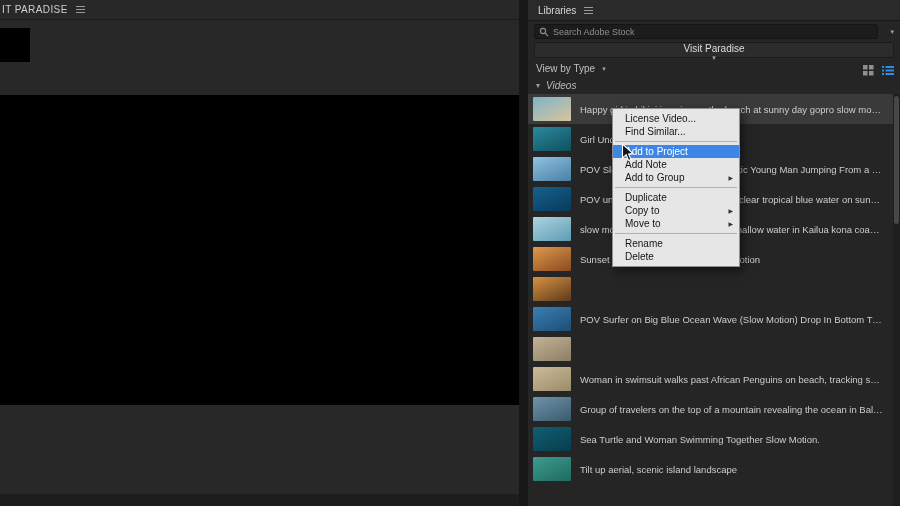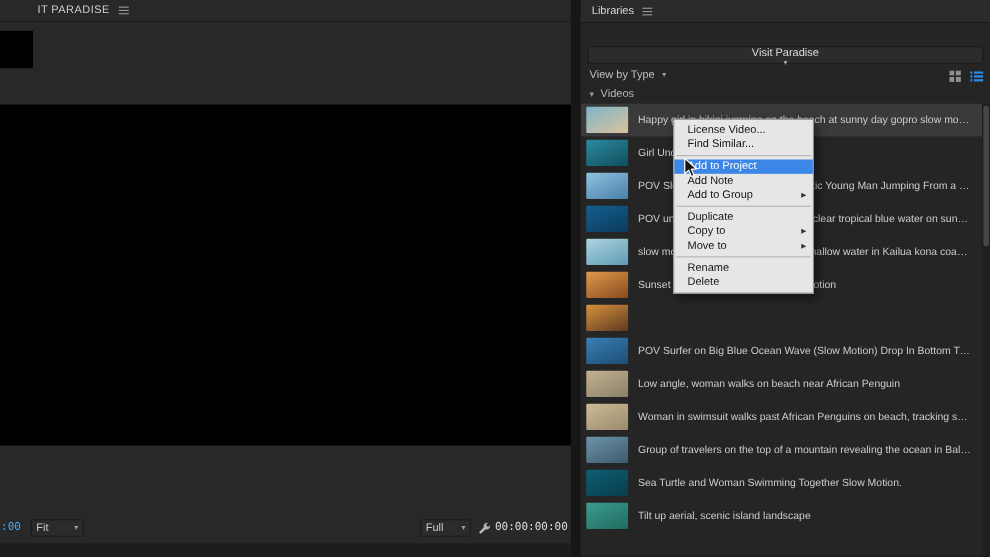--- a/index.html
+++ b/index.html
@@ -4,21 +4,21 @@
 <style>
   * { margin:0; padding:0; box-sizing:border-box; }
   html,body { width:900px; height:506px; overflow:hidden; background:#161616;
               font-family:"Liberation Sans", sans-serif; }
   .app { position:relative; width:900px; height:506px; background:#232323; overflow:hidden; }
 
   
   .left-panel { position:absolute; left:0; top:0; width:519px; height:506px; background:#282828; }
   .left-tabbar { position:absolute; left:0; top:0; width:519px; height:20px; background:#282828;
                  border-bottom:1px solid #1b1b1b; display:flex; align-items:center; }
-  .left-tab-label { font-size:10px; color:#cfcfcf; letter-spacing:.4px; padding-left:2px; white-space:nowrap;margin-left:32px; }
+  .left-tab-label { font-size:10px; color:#cfcfcf; letter-spacing:.4px; padding-left:2px; white-space:nowrap; }
   .hamburger { display:inline-block; width:9px; margin-left:8px; }
   .hamburger i { display:block; height:1px; background:#9a9a9a; margin:2px 0; }
   .black-fragment { position:absolute; left:0; top:28px; width:30px; height:34px; background:#000; }
   .monitor { position:absolute; left:0; top:95px; width:519px; height:310px; background:#000; }
   .controls { position:absolute; left:0; top:468px; width:519px; height:26px; }
   .tc-current { position:absolute; left:1px; top:6px; font-family:"DejaVu Sans Mono", monospace;
                 font-size:10px; color:#49a8f0; }
   .dropdown-sm { position:absolute; height:16px; background:#2b2b2b; border:1px solid #1b1b1b;
                  border-radius:2px; display:flex; align-items:center; padding:0 4px; gap:4px; }
   .dropdown-sm .dd-label { font-size:10px; color:#cccccc; }
@@ -49,21 +49,21 @@
                 border:1px solid #1b1b1b; border-radius:2px; display:flex; align-items:center;
                 justify-content:space-between; padding:0 6px;flex-direction:column; }
   .library-dd .dd-label { font-size:10px; color:#dddddd; }
   .view-row { position:absolute; left:0; top:60px; width:372px; height:17px; display:flex; align-items:center; }
   .view-by { display:flex; align-items:center; gap:7px; padding-left:8px; }
   .view-by .dd-label { font-size:10px; color:#c0c0c0; }
   .view-icons { position:absolute; right:6px; top:2px; display:flex; gap:8px; }
   .section-row { position:absolute; left:0; top:78px; width:372px; height:15px; display:flex;
                  align-items:center; gap:6px; padding-left:8px; }
   .disclosure { font-size:8px; color:#9a9a9a; line-height:1; }
-  .section-label { font-size:10px; color:#b8b8b8; }
+  .section-label { font-size:10px; color:#b8b8b8;font-style:italic; }
 
   .video-list { position:absolute; left:0; top:94px; width:365px; height:412px; overflow:hidden; }
   .video-row { display:flex; align-items:center; height:30px; padding-left:5px; }
   .video-row.selected { background:#3a3a3a; }
   .thumb { width:38px; height:24px; border-radius:1px; flex:none; }
   .vtitle { flex:1; margin-left:9px; padding-right:10px; font-size:9.5px; color:#cdcdcd;
             white-space:nowrap; overflow:hidden; text-overflow:ellipsis; }
 
   .scrollbar { position:absolute; right:0; top:94px; width:7px; height:412px; background:#1f1f1f; }
   .scroll-thumb { position:absolute; left:1px; top:2px; width:5px; height:128px; background:#474747; border-radius:3px; }
@@ -91,57 +91,48 @@
       <span class="left-tab-label">IT PARADISE</span>
       <span class="hamburger">
           <i></i>
           <i></i>
           <i></i>
         </span>
     </div>
     <div class="black-fragment"></div>
     <div class="monitor"></div>
 
-    <div class="controls">
-      <span class="tc-current">:00</span>
-
-      <div class="dropdown-sm fit-dd">
-        <span class="dd-label">Fit</span>
-        <span class="chev">▾</span>
-      </div>
-
-      <div class="dropdown-sm full-dd">
-        <span class="dd-label">Full</span>
-        <span class="chev">▾</span>
-      </div>
-
-      <span class="wrench-btn">
-        <svg width="13" height="13" viewBox="0 0 13 13">
-          <path d="M11.4 3.4a3 3 0 0 1-4 3.7L3.7 10.8a1.15 1.15 0 0 1-1.63-1.63L5.8 5.5a3 3 0 0 1 3.7-4L7.8 3.2l2 2 1.6-1.8z" fill="#b5b5b5"></path>
-        </svg>
-      </span>
-
-      <span class="tc-total">00:00:00:00</span>
-    </div>
     <div class="bottom-strip"></div>
   </div>
 
   <div class="gutter"></div>
 
   <div class="lib-panel">
 
     <div class="lib-header">
       <span class="lib-title">Libraries</span>
       <span class="hamburger">
           <i></i>
           <i></i>
           <i></i>
         </span>
     </div>
 
+    <div class="search-row">
+      <div class="search-box">
+        <span>
+          <svg width="10" height="10" viewBox="0 0 10 10">
+            <circle cx="4" cy="4" r="2.6" fill="none" stroke="#8f8f8f" stroke-width="1.1"></circle>
+            <line x1="6.2" y1="6.2" x2="9" y2="9" stroke="#8f8f8f" stroke-width="1.1"></line>
+          </svg>
+        </span>
+        <input type="text" placeholder="Search Adobe Stock" style="">
+      </div>
+      <span class="chev search-scope-chev">▾</span>
+    </div>
 
     <div class="library-dd">
       <span class="dd-label">Visit Paradise</span>
       <span class="chev">▾</span>
     </div>
 
     <div class="view-row">
       <div class="view-by">
         <span class="dd-label">View by Type</span>
         <span class="chev">▾</span>
@@ -200,21 +191,20 @@
   </div>
         <div class="video-row">
     <div class="thumb" style="background: linear-gradient(155deg, rgb(217, 145, 63), rgb(92, 58, 30));"></div>
   </div>
         <div class="video-row">
     <div class="thumb" style="background: linear-gradient(155deg, rgb(58, 127, 181), rgb(29, 77, 115));"></div>
     <div class="vtitle">POV Surfer on Big Blue Ocean Wave (Slow Motion) Drop In Bottom Turn Frontside</div>
   </div>
         <div class="video-row">
     <div class="thumb" style="background: linear-gradient(155deg, rgb(196, 179, 148), rgb(138, 127, 102));"></div>
-    <div class="vtitle">Low angle, woman walks on beach near African Penguin</div>
   </div>
         <div class="video-row">
     <div class="thumb" style="background: linear-gradient(155deg, rgb(205, 187, 151), rgb(154, 139, 108));"></div>
     <div class="vtitle">Woman in swimsuit walks past African Penguins on beach, tracking shot</div>
   </div>
         <div class="video-row">
     <div class="thumb" style="background: linear-gradient(155deg, rgb(109, 148, 171), rgb(61, 90, 107));"></div>
     <div class="vtitle">Group of travelers on the top of a mountain revealing the ocean in Balos, Crete – Drone footage</div>
   </div>
         <div class="video-row">

